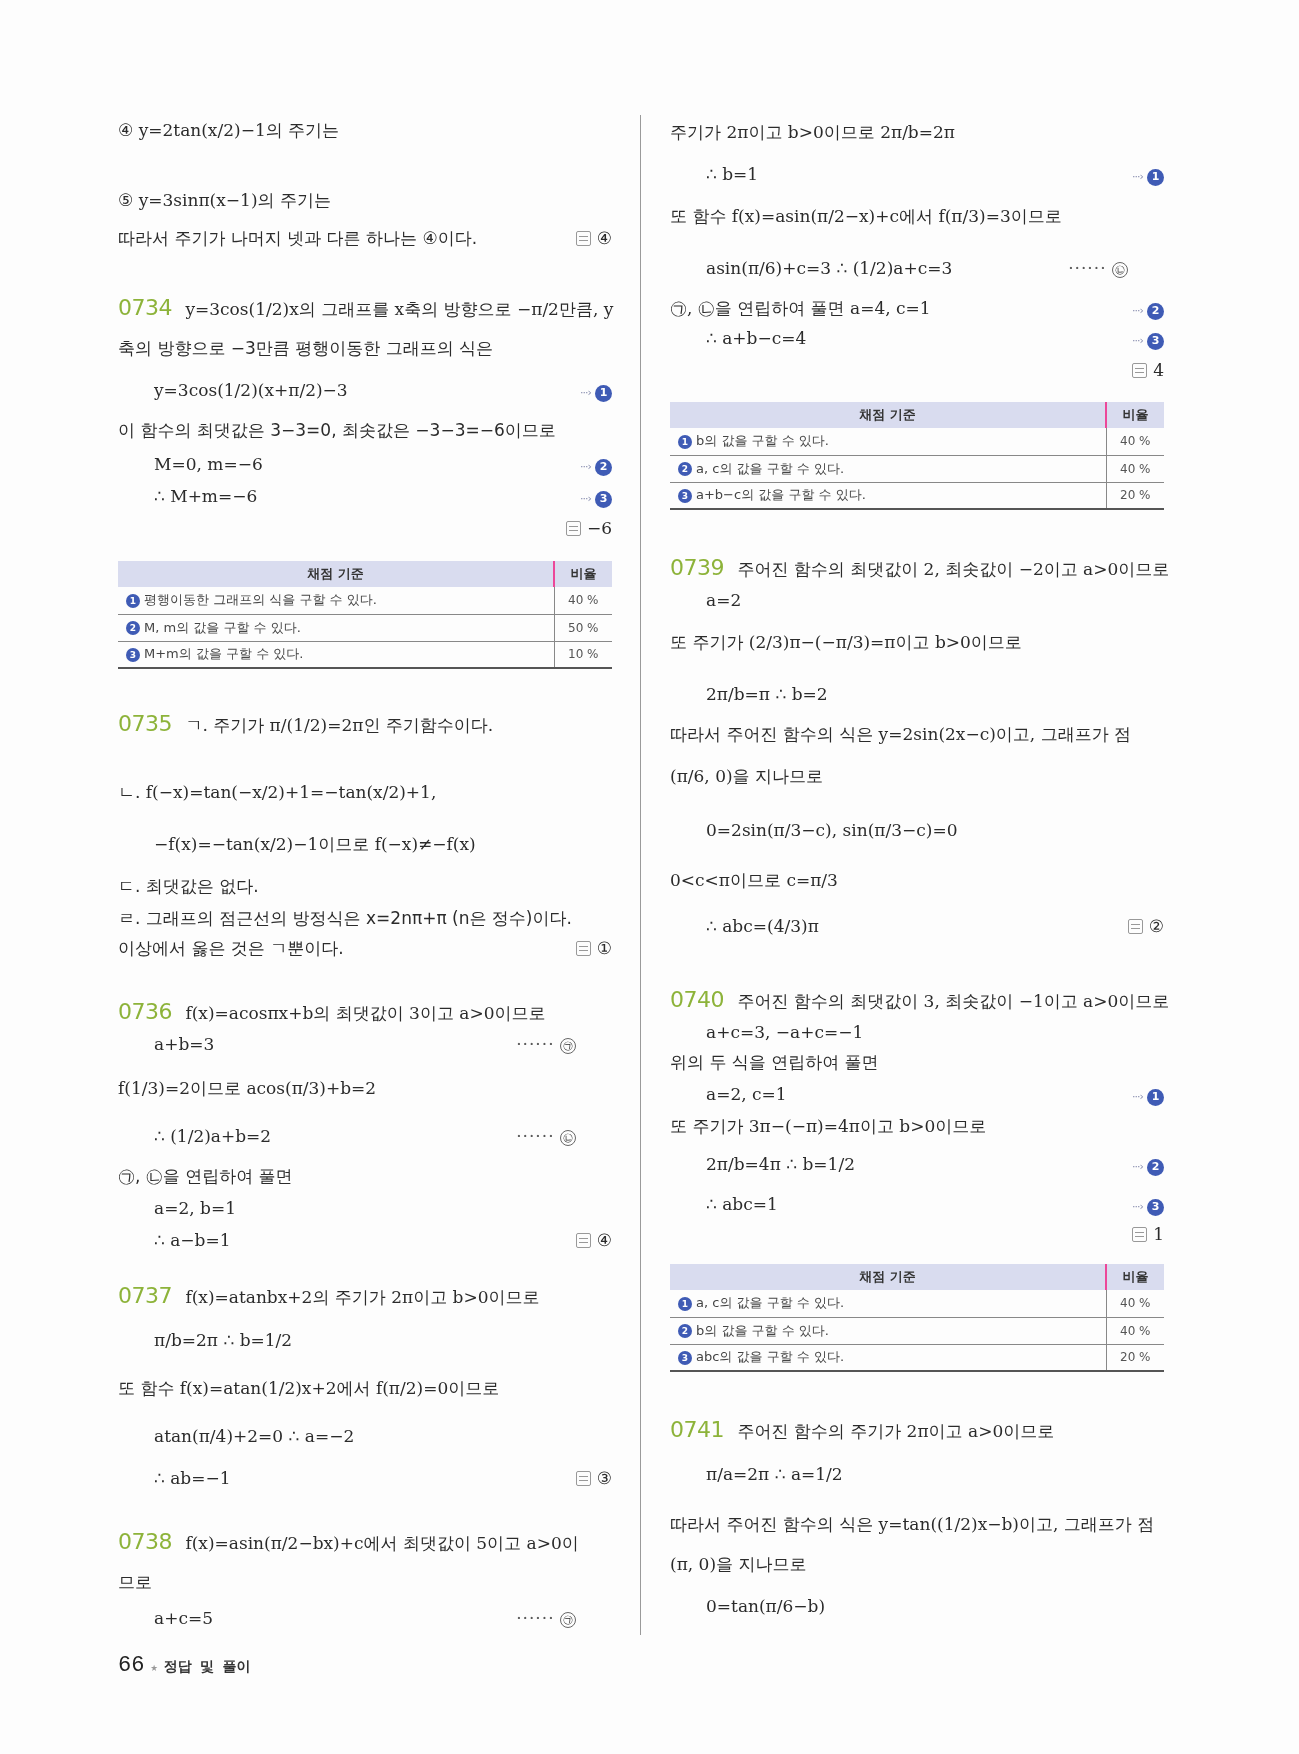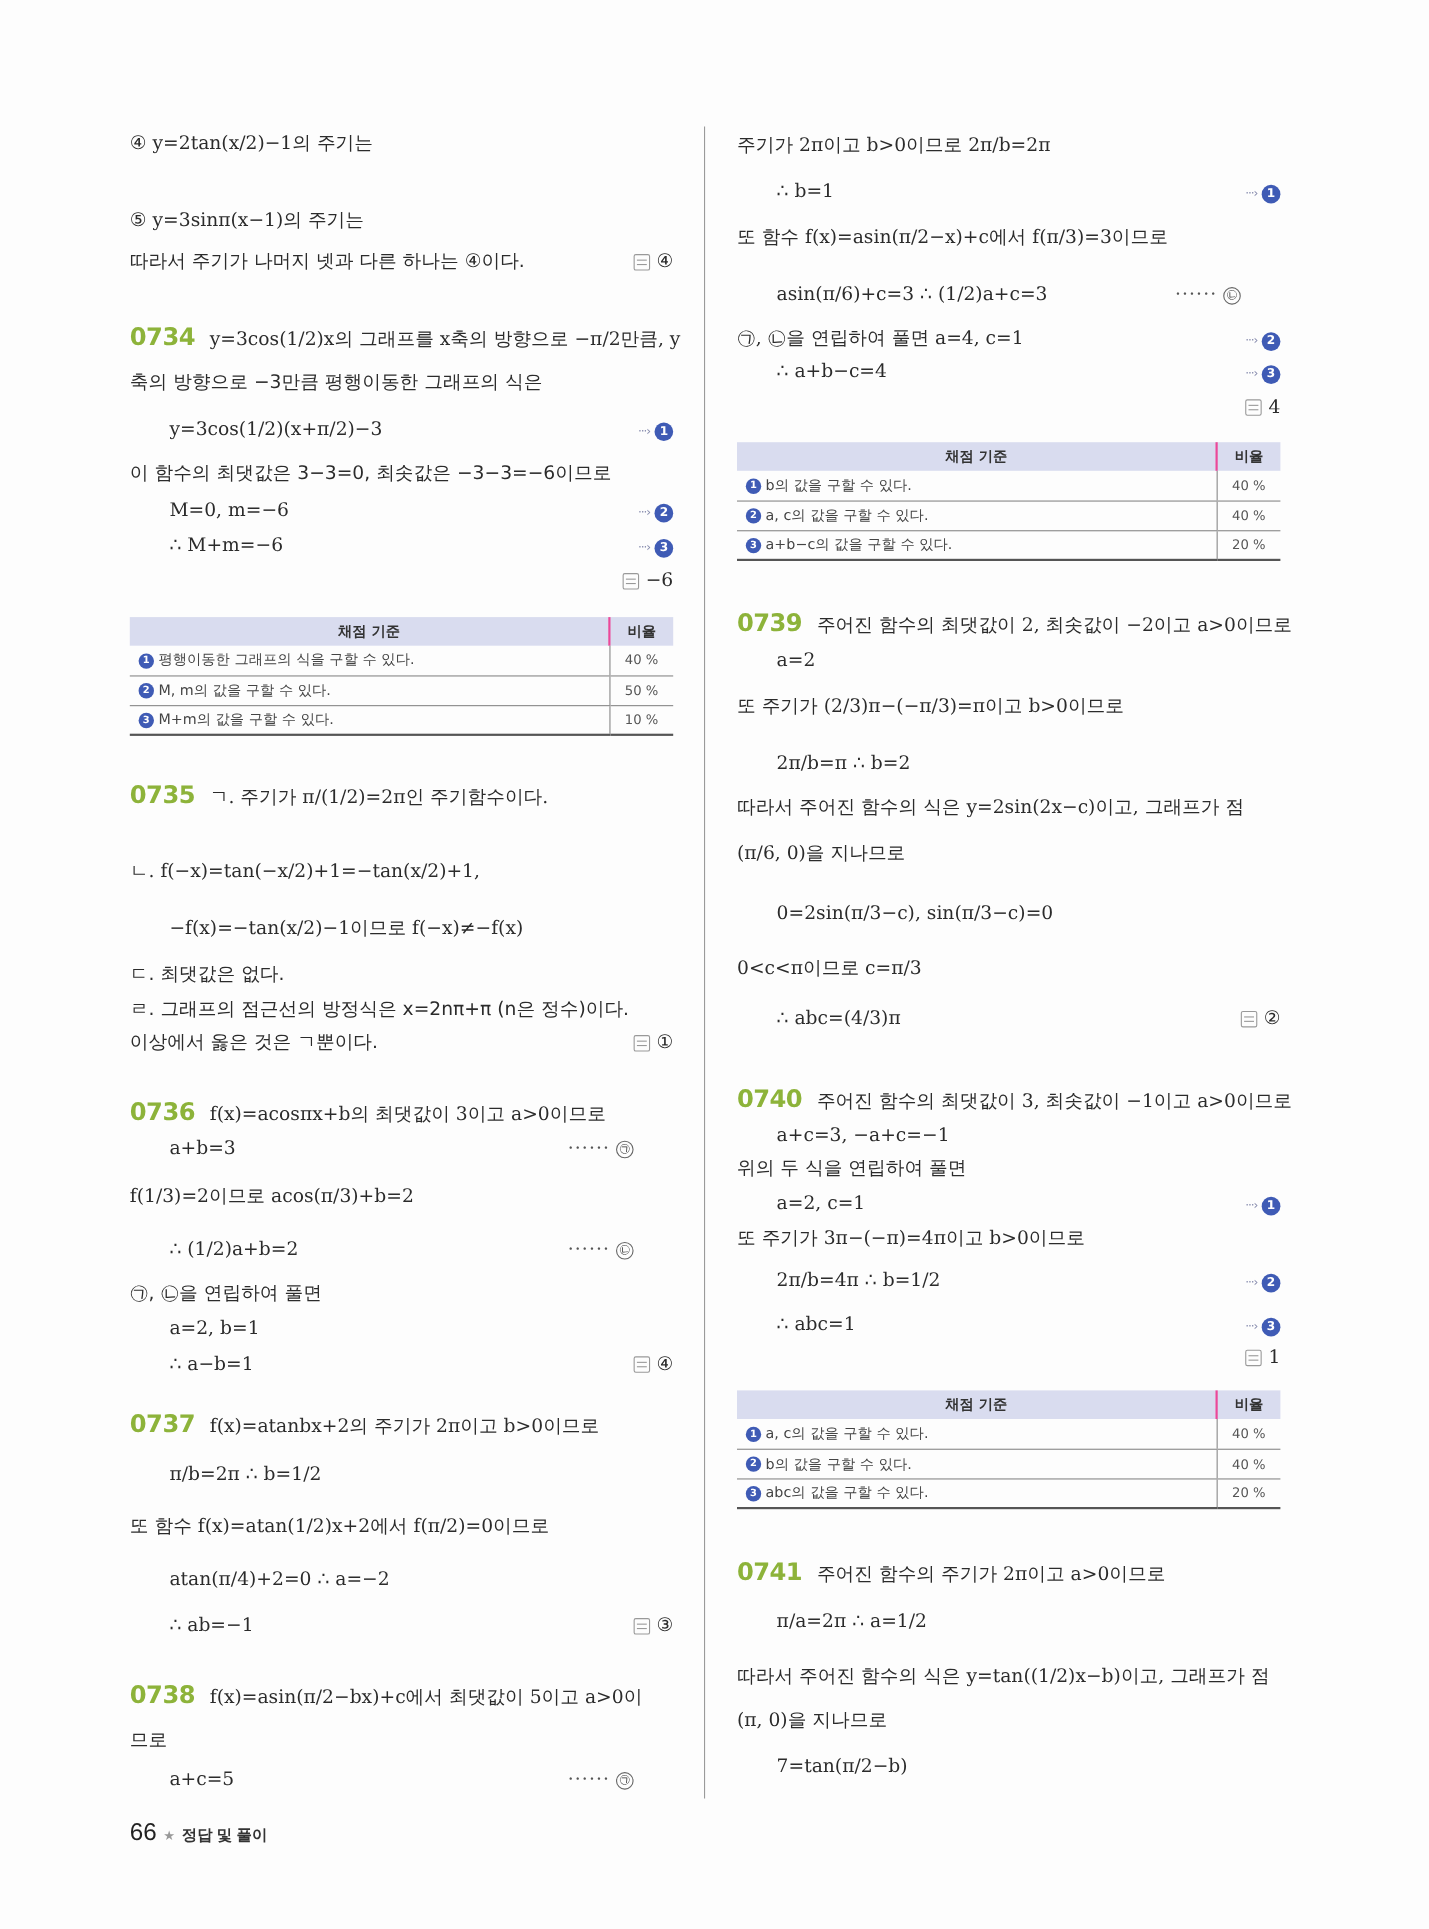--- a/index.html
+++ b/index.html
@@ -4,40 +4,40 @@
 <style>
   * { box-sizing: border-box; margin: 0; padding: 0; }
   html, body { width: 1299px; height: 1754px; background: #fdfdfd; }
   body { position: relative; font-family: "DejaVu Serif", "Liberation Serif", serif; color: #2b2b2b; font-size: 17px; overflow: hidden; }
   .col { position: absolute; top: 0; }
   .col-left { left: 118px; width: 494px; }
   .col-right { left: 670px; width: 494px; }
   .divider { position: absolute; left: 640px; top: 115px; width: 1px; height: 1520px; background: #9a9a9a; }
   .line { position: absolute; left: 0; white-space: nowrap; line-height: 24px; }
   .indent { left: 36px; }
-  .pnum { font-family: "DejaVu Sans", "Liberation Sans", sans-serif; font-weight: bold; color: #8db33a; font-size: 22px; margin-right: 8px; letter-spacing: -0.5px; }
+  .pnum { font-family: "DejaVu Sans", "Liberation Sans", sans-serif; font-weight: normal; color: #8db33a; font-size: 22px; margin-right: 8px; letter-spacing: -0.5px; }
   .right-mark { position: absolute; right: 0; white-space: nowrap; line-height: 24px; }
   .step { display: inline-flex; align-items: center; gap: 4px; }
   .arrow { color: #8a8fb0; font-size: 11px; letter-spacing: -1px; font-family: "DejaVu Sans", sans-serif; }
   .stepnum { display: inline-flex; width: 17px; height: 17px; border-radius: 50%; background: #3f5bb5; color: #fff; font-size: 11px; font-weight: bold; align-items: center; justify-content: center; font-family: "DejaVu Sans", sans-serif; }
   .dots { color: #555; letter-spacing: 1px; }
   .circ { display: inline-flex; width: 16px; height: 16px; border: 1px solid #666; border-radius: 50%; font-size: 10px; align-items: center; justify-content: center; font-family: "DejaVu Sans", sans-serif; vertical-align: middle; }
   .answer { display: inline-flex; align-items: center; gap: 6px; }
   .ans-icon { display: inline-block; width: 15px; height: 15px; border: 1.5px solid #999; border-radius: 2px; position: relative; vertical-align: middle; }
   .ans-icon::before { content: ""; position: absolute; left: 2px; right: 2px; top: 4px; height: 1.5px; background: #999; }
   .ans-icon::after { content: ""; position: absolute; left: 2px; right: 2px; top: 8px; height: 1.5px; background: #999; }
   .ans-val { font-size: 17px; }
   table.crit { position: absolute; left: 0; width: 494px; border-collapse: collapse; font-family: "DejaVu Sans", "Liberation Sans", sans-serif; font-size: 13px; color: #444; }
   table.crit th { background: #d9dcef; font-weight: bold; height: 26px; color: #333; font-size: 13px; }
   table.crit th.rate { width: 58px; border-left: 2px solid #ec4899; }
   table.crit td { height: 27px; border-bottom: 1px solid #888; padding-left: 8px; }
   table.crit td.rate { text-align: center; border-left: 1px solid #888; padding-left: 0; color: #555; font-size: 12px; }
   table.crit tr:last-child td { border-bottom: 2px solid #555; }
   table.crit .stepnum { width: 14px; height: 14px; font-size: 9px; margin-right: 4px; vertical-align: middle; }
-  .footer { position: absolute; left: 118px; top: 1653px; font-family: Liberation Sans, sans-serif; display: flex; align-items: baseline; gap: 6px; }
+  .footer { position: absolute; left: 118px; top: 1653px; font-family: Liberation Mono, monospace; display: flex; align-items: baseline; gap: 6px; }
   .footer .pg { font-size: 22px; color: #222; }
   .footer .star { color: #999; font-size: 12px; }
   .footer .sect { font-size: 14px; font-weight: bold; color: #333; }
   .kor { font-family: "DejaVu Sans", "Liberation Sans", sans-serif; }
 </style>
 </head>
 <body>
 
 <div class="divider"></div>
 
@@ -284,20 +284,20 @@
   </tbody>
     </table>
 
   <div class="line" style="top:1418px;">
     <span class="pnum">0741</span>
     <span>주어진 함수의 주기가 2π이고 a&gt;0이므로</span>
   </div>
   <div class="line indent" style="top:1462px;">π/a=2π      ∴ a=1/2</div>
   <div class="line" style="top:1512px;">따라서 주어진 함수의 식은 y=tan((1/2)x−b)이고, 그래프가 점</div>
   <div class="line" style="top:1552px;">(π, 0)을 지나므로</div>
-  <div class="line indent" style="top:1594px;">7=tan(π/2−b)</div>
+  <div class="line indent" style="top:1594px;">0=tan(π/6−b)</div>
 </div>
 
 <div class="footer">
   <span class="pg">66</span>
   <span class="star">★</span>
   <span class="sect">정답 및 풀이</span>
 </div>
 
 </body></html>

